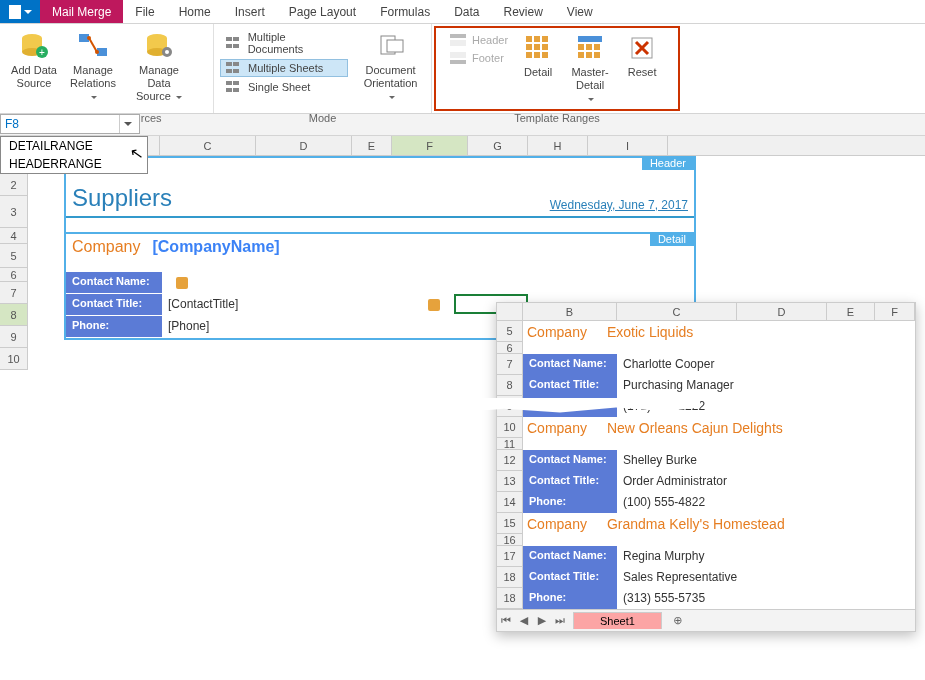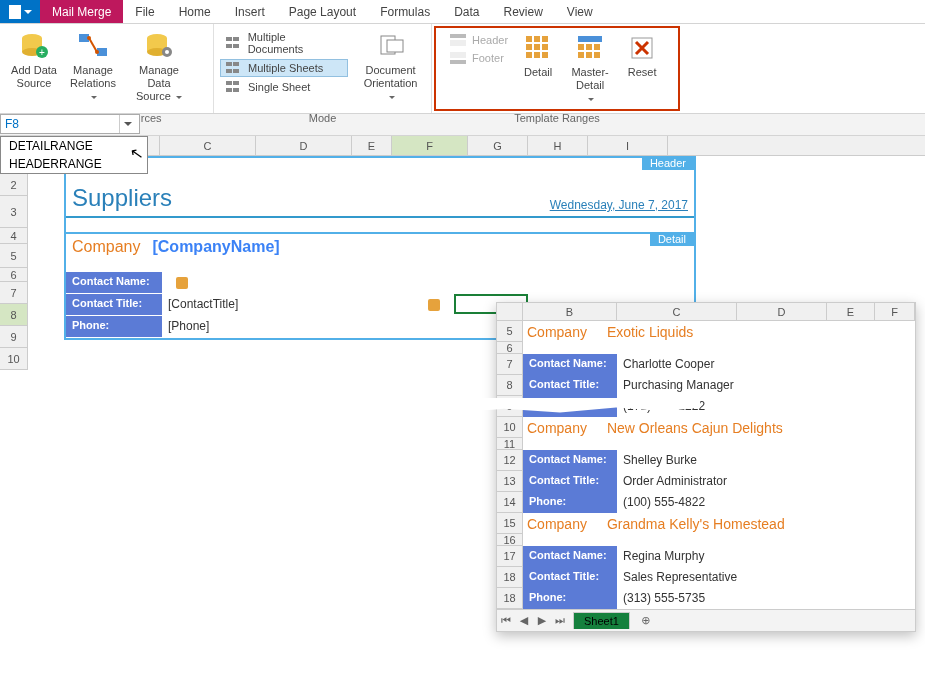--- a/index.html
+++ b/index.html
@@ -82,21 +82,21 @@
   .preview-sheet .grid-row { height: 21px; }
   .preview-sheet .row-h { width: 26px; }
   .entry-label { background: #5b7bd6; color: #fff; font-size: 11px; font-weight: bold; padding: 3px 6px; width: 94px; }
   .entry-val { font-size: 12px; padding: 3px 6px; color: #333; }
   .company-mini { display:flex; align-items:center; padding: 0 4px; }
   .company-mini .lbl { color:#e67e22; font-size:14px; }
   .company-mini .val { color:#e67e22; font-size:14px; font-weight:normal; margin-left: 20px;}
   
   .sheet-tabs { height: 22px; border-top: 1px solid #ccc; display: flex; align-items: center; background: #f3f3f3; font-size: 11px; }
   .nav-btn { width: 18px; text-align: center; color: #666; cursor: pointer; }
-  .sheet-tab { background: #15803d; border: 1px solid #ccc; border-bottom: none; padding: 2px 10px; margin-left: 4px; cursor: pointer; }
+  .sheet-tab { background: #fca5a5; border: 1px solid #ccc; border-bottom: none; padding: 2px 26px; margin-left: 4px; cursor: pointer; }
   .add-sheet { width: 20px; text-align: center; color: #666; cursor: pointer; margin-left: 6px; }
   
   
   svg { display: block; }
 
   
   .torn-bottom-main {
     position: absolute; left: 0; width: 700px; height: 24px; top: 398px;
     background: #fff;
     clip-path: polygon(0 0, 100% 0, 100% 40%, 95% 55%, 88% 40%, 80% 60%, 72% 45%, 64% 65%, 55% 48%, 46% 68%, 38% 50%, 30% 70%, 22% 52%, 14% 72%, 6% 55%, 0 70%);

